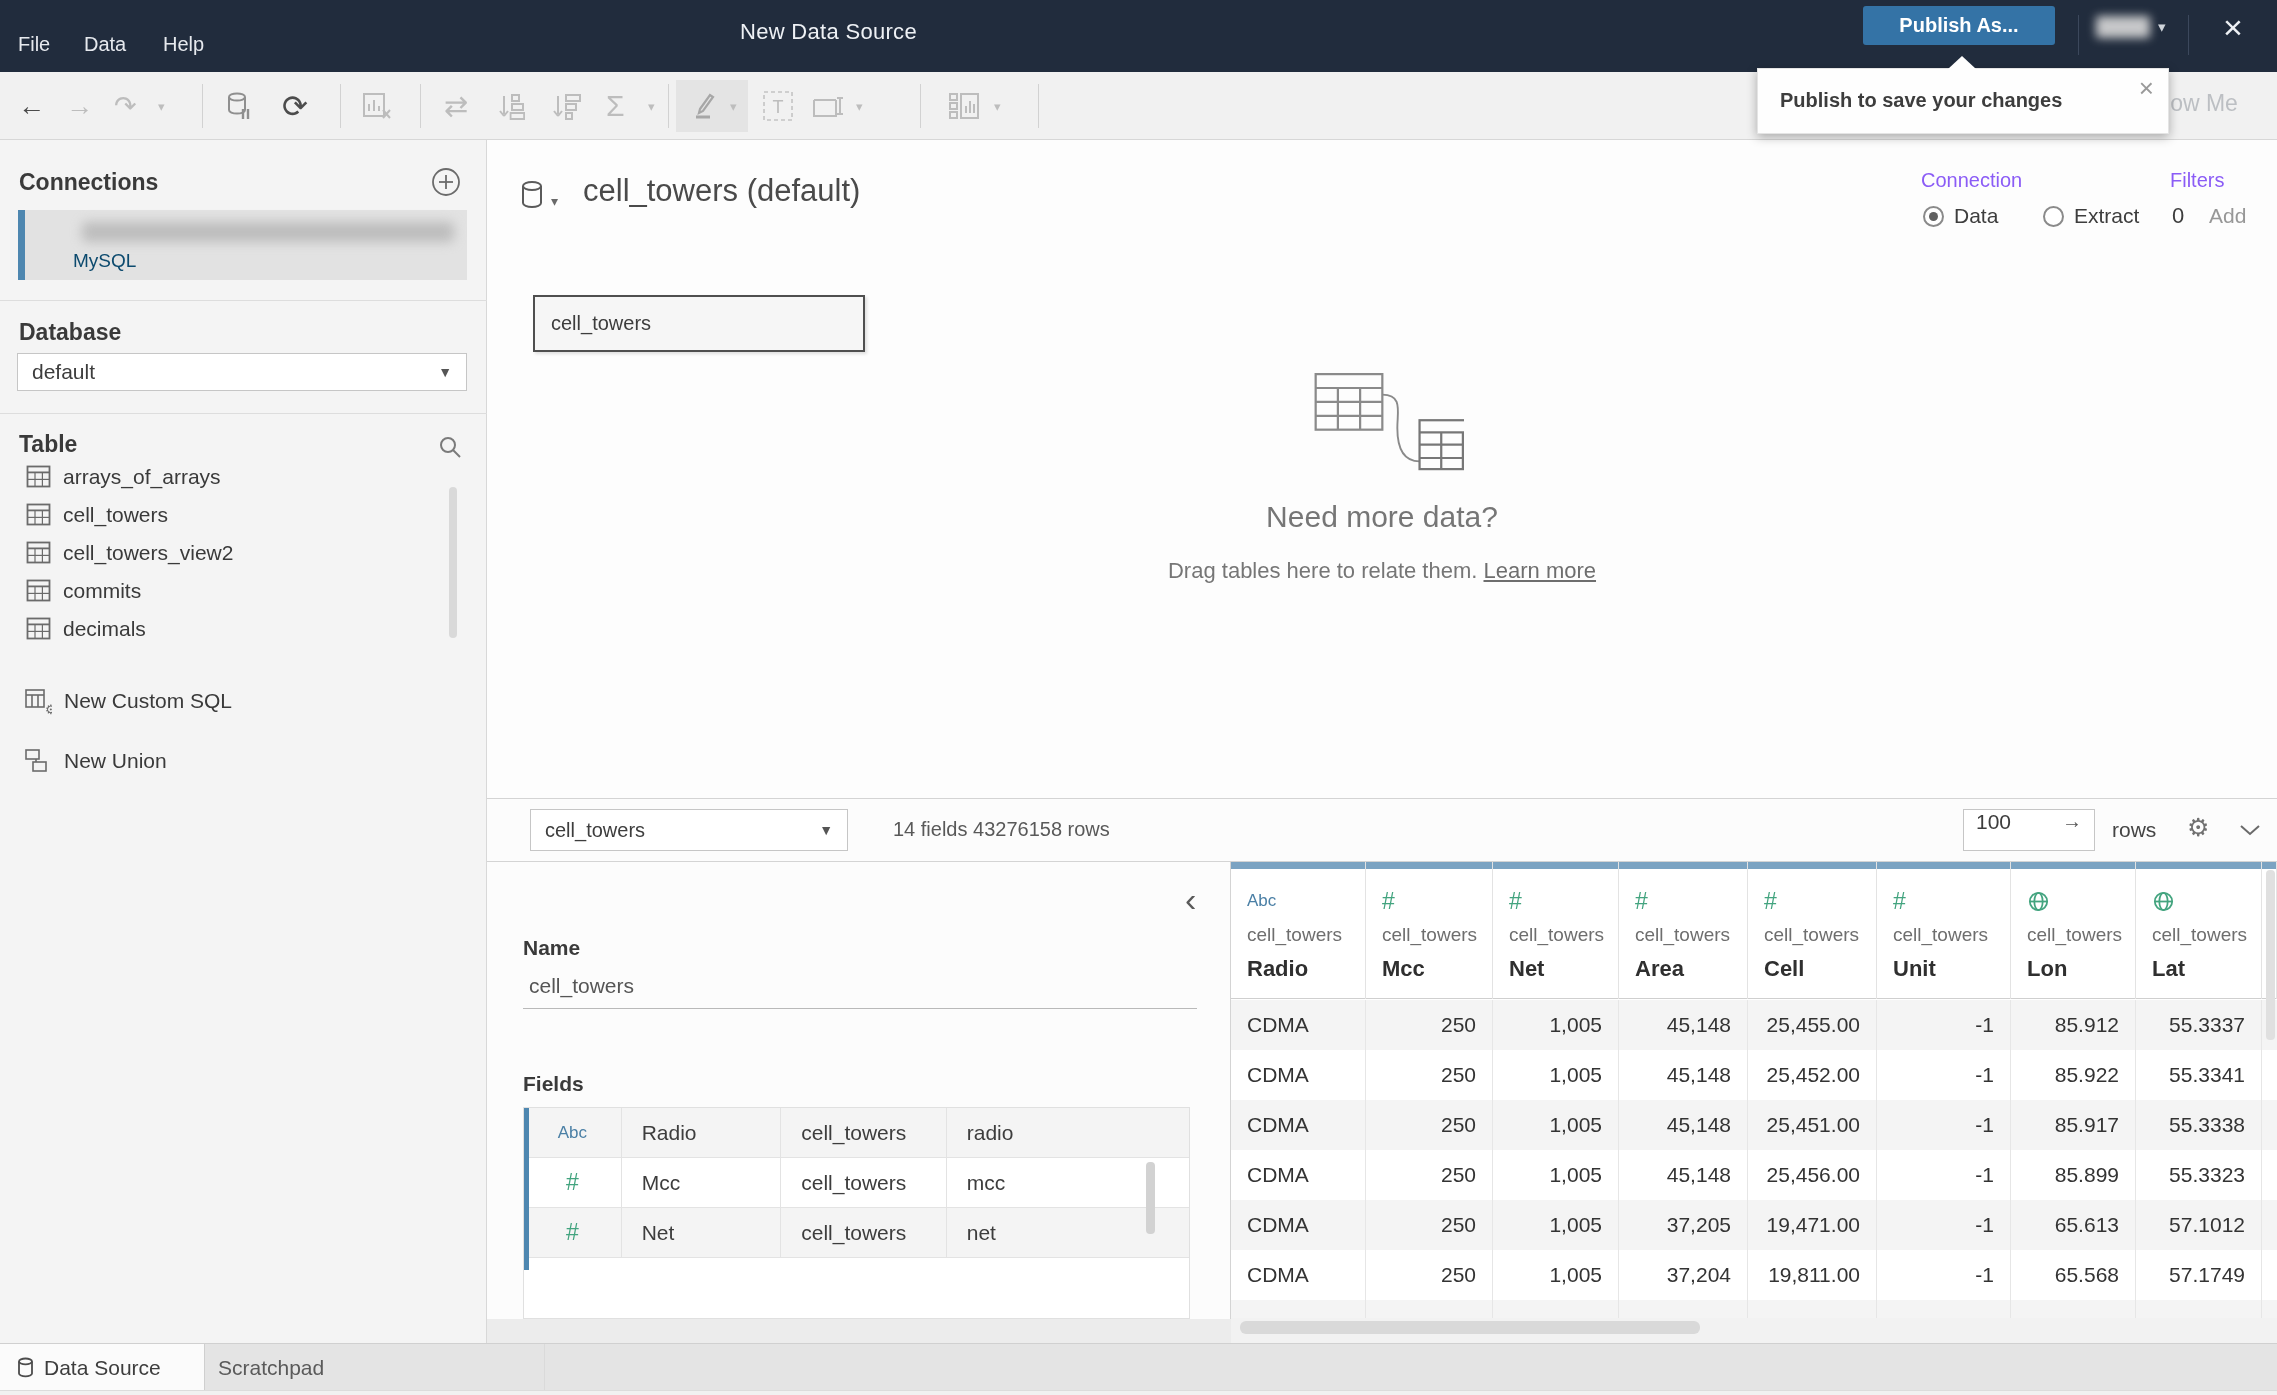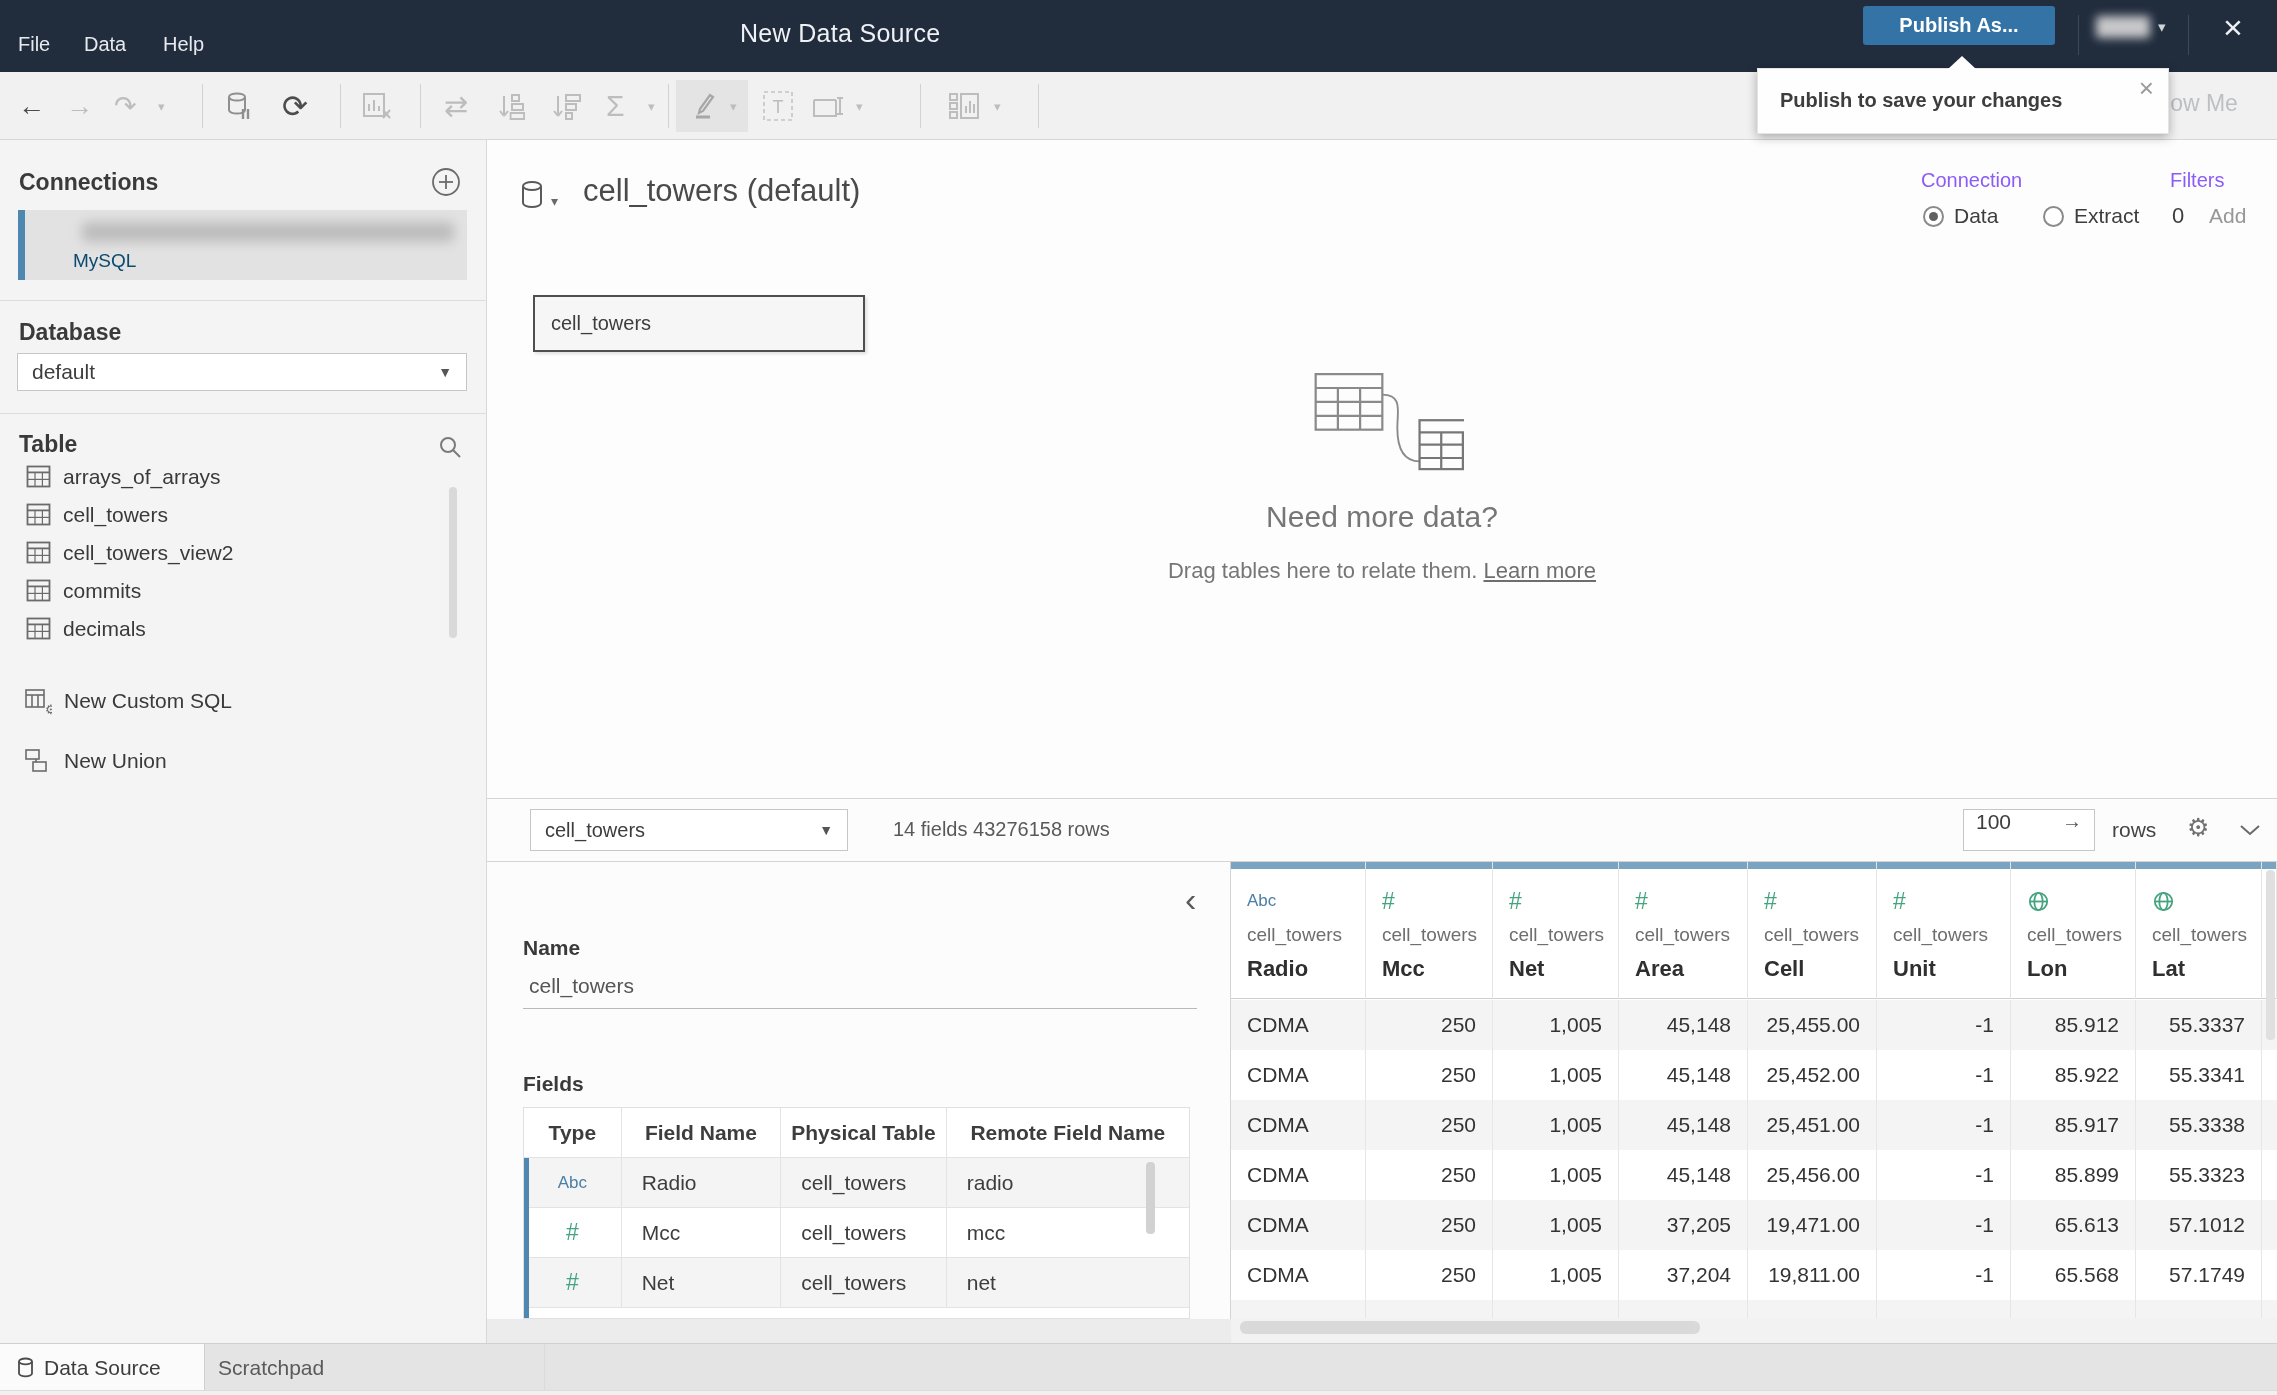--- a/index.html
+++ b/index.html
@@ -3,21 +3,21 @@
 <meta charset="utf-8">
 <style>
   * { margin:0; padding:0; box-sizing:border-box; }
   html,body { background:#fff; }
   body { font-family:"Liberation Sans", sans-serif; color:#3d3d3d; }
   #app { position:relative; width:2277px; height:1395px; overflow:hidden; background:#fff; }
 
   
   #titlebar { position:absolute; left:0; top:0; width:2277px; height:72px; background:var(--titlebar-bg,#212c3d); }
   .menu-item { position:absolute; top:33px; font-size:20px; color:#e6e9ee; cursor:default; }
-  #app-title { position:absolute; left:740px; top:19px; font-size:25px; font-weight:500; color:#eef1f5; letter-spacing:.3px; }
+  #app-title { position:absolute; left:740px; top:19px; font-size:22px; font-weight:500; color:#eef1f5; letter-spacing:.3px; }
   #publish-btn { position:absolute; left:1863px; top:6px; width:192px; height:39px; background:var(--publish-blue,#3473a6); border-radius:3px; color:#fff; font-size:20px; font-weight:600; display:flex; align-items:center; justify-content:center; }
   .tb-sep { position:absolute; top:15px; width:1px; height:40px; background:#3c485c; }
   #user-chip-blur { position:absolute; left:2096px; top:16px; width:54px; height:22px; background:#d9d9d9; border-radius:3px; filter:blur(5px); opacity:.9; }
   #user-caret { position:absolute; left:2158px; top:18px; color:#cfd4da; font-size:15px; }
   #close-x { position:absolute; left:2223px; top:10px; color:#eef1f5; font-size:34px; line-height:34px; }
 
   
   #toolbar { position:absolute; left:0; top:72px; width:2277px; height:68px; background:#f1f1f1; border-bottom:1px solid #d7d7d7; }
   .tool { position:absolute; top:14px; height:40px; display:flex; align-items:center; color:#bdbdbd; font-size:27px; }
   .tool.dark { color:#4c4c4c; }
@@ -446,26 +446,20 @@
     </span>
   </div>
 
   <div id="meta">
     <div id="meta-collapse">‹</div>
     <div id="name-label">Name</div>
     <div id="name-value">cell_towers</div>
     <div id="name-underline"></div>
     <div id="fields-label">Fields</div>
     <div id="fields-table">
-        <div class="frow head">
-          <div class="fcell c0">Type</div>
-          <div class="fcell c1">Field Name</div>
-          <div class="fcell c2">Physical Table</div>
-          <div class="fcell c3">Remote Field Name</div>
-        </div>
         <div class="frow stripe">
        <div class="accent"></div>
        <div class="fcell c0">
             <span class="ticon-abc">Abc</span>
           </div>
        <div class="fcell c1">Radio</div>
        <div class="fcell c2">cell_towers</div>
        <div class="fcell c3">radio</div>
      </div>
         <div class="frow ">

